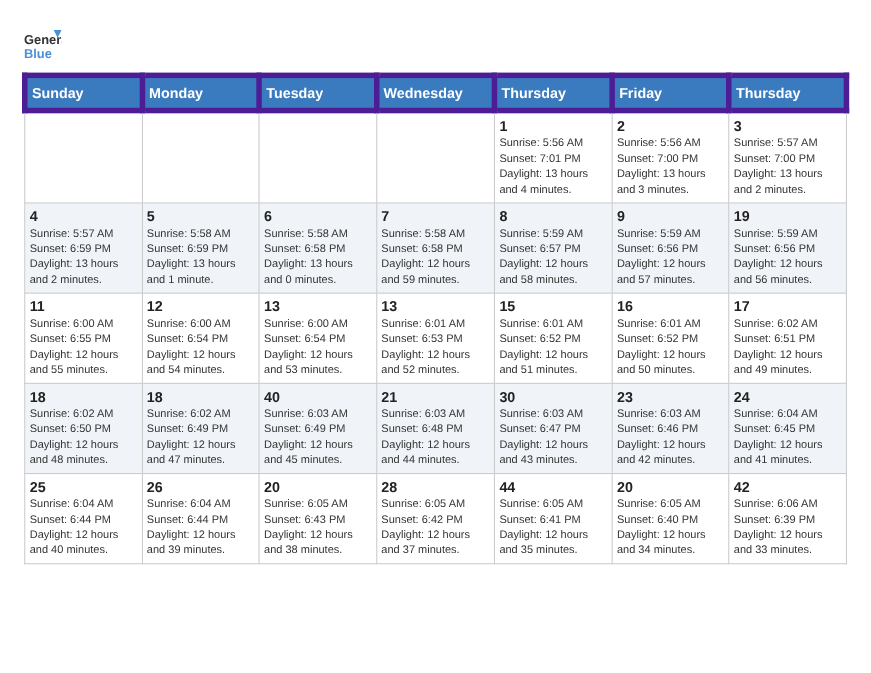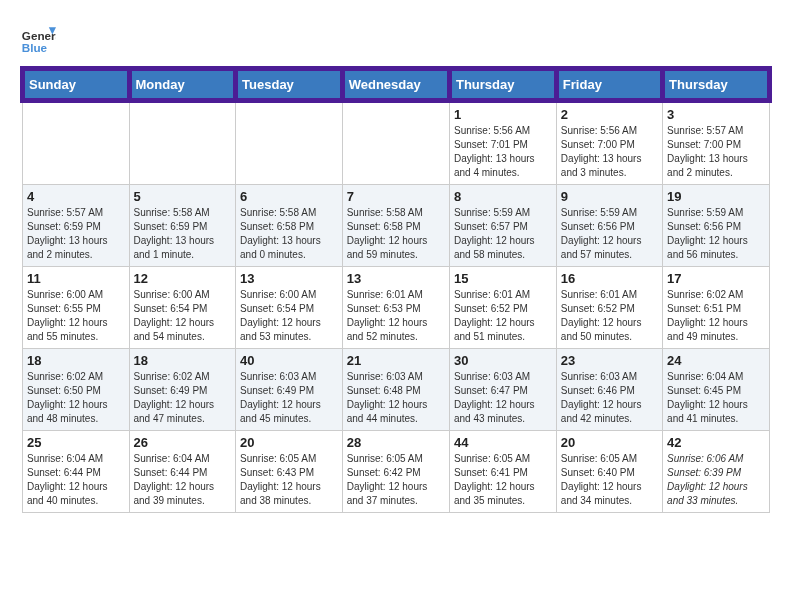--- a/index.html
+++ b/index.html
@@ -327,20 +327,20 @@
         </td>
         <td>
           <span class="day-number">20</span>
           <div class="day-info" style="white-space: pre-line;">Sunrise: 6:05 AM
 Sunset: 6:40 PM
 Daylight: 12 hours
 and 34 minutes.</div>
         </td>
         <td>
           <span class="day-number">42</span>
-          <div class="day-info" style="white-space: pre-line; font-style: italic;">Sunrise: 6:06 AM
+          <div class="day-info" style="white-space: pre-line;">Sunrise: 6:06 AM
 Sunset: 6:39 PM
 Daylight: 12 hours
 and 33 minutes.</div>
         </td>
       </tr>
     </tbody>
 </table>
 
 </body></html>

